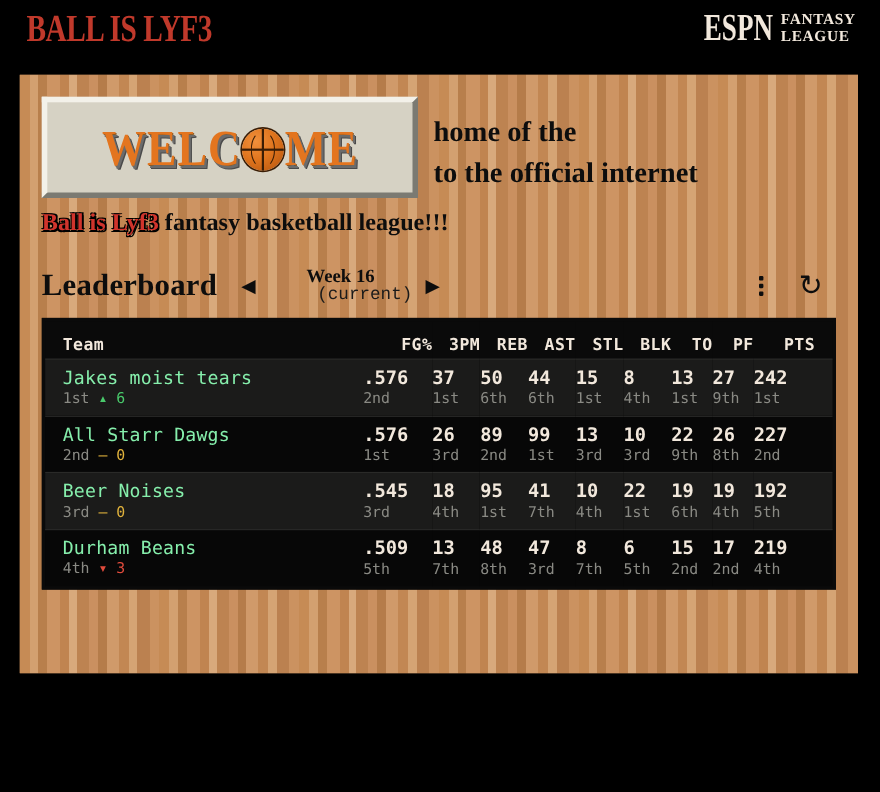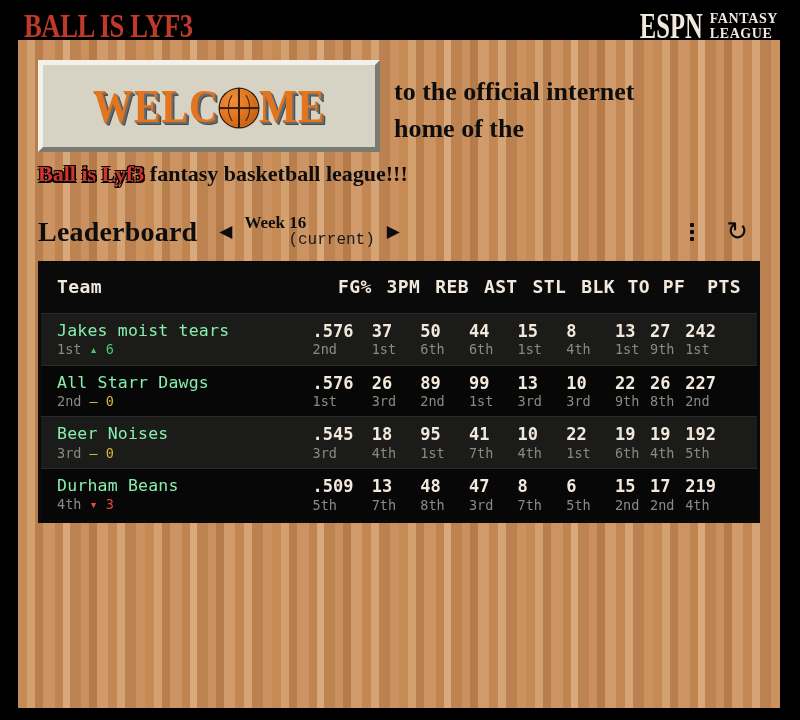--- a/index.html
+++ b/index.html
@@ -61,23 +61,23 @@
     font-size: 14px;
     line-height: 1.08;
     letter-spacing: 0.6px;
     text-align: left;
   }
 
   
   .court {
     position: absolute;
     left: 18px;
-    top: 40px;
+    top: 68px;
     width: 762px;
-    height: 668px;
+    height: 544px;
     background-color: #c98d57;
     background-image:
       repeating-linear-gradient(90deg,
         #c68b55 0px,  #c68b55 9px,
         #d3a070 9px,  #d3a070 17px,
         #b87f4c 17px, #b87f4c 25px,
         #cd9463 25px, #cd9463 37px,
         #c08450 37px, #c08450 45px,
         #d8a97c 45px, #d8a97c 52px,
         #bd8351 52px, #bd8351 63px,
@@ -233,21 +233,21 @@
     margin-left: 22px;
   }
   .arrow-btn {
     color: #0d0d0d;
     font-size: 17px;
     line-height: 1;
     cursor: pointer;
     user-select: none;
   }
   .week-label {
-    text-align: left;
+    text-align: center;
     line-height: 1.05;
   }
   .week-main {
     display: block;
     font-family: "Liberation Serif", serif;
     font-weight: bold;
     font-size: 17px;
     color: #0d0d0d;
   }
   .week-sub {
@@ -294,23 +294,23 @@
     overflow: hidden;
   }
   table.lb {
     width: 100%;
     border-collapse: collapse;
     font-family: "DejaVu Sans Mono", monospace;
   }
   table.lb thead th {
     background: #0a0a0a;
     color: #f2e8dc;
-    font-size: 18px;
-    font-weight: bold;
-    padding: 12px 0 16px 0;
+    font-size: 15px;
+    font-weight: bold;
+    padding: 12px 0 4px 0;
     text-align: right;
     letter-spacing: 0.4px;
   }
   table.lb thead th.team-col {
     text-align: left;
     padding-left: 16px;
   }
   table.lb tbody tr.r-odd  { background: #1b1b1a; }
   table.lb tbody tr.r-even { background: #070707; }
   table.lb tbody tr { border-top: 1px solid #2a2a28; }
@@ -380,22 +380,22 @@
       <div class="welcome-banner">
         <div class="welcome-text">
           <span>WELC</span>
             <span class="ball">
               <span class="ball-arc"></span>
             </span>
             <span>ME</span>
         </div>
       </div>
       <div class="hero-copy">
+        <div>home of the</div>
         <div>to the official internet</div>
-        <div>home of the</div>
       </div>
     </div>
 
     <div class="tagline">
       <span class="brand-red">Ball is Lyf3</span><span> fantasy basketball league!!!</span>
     </div>
 
 
     <div class="lb-header">
       <div class="lb-title">Leaderboard</div>

